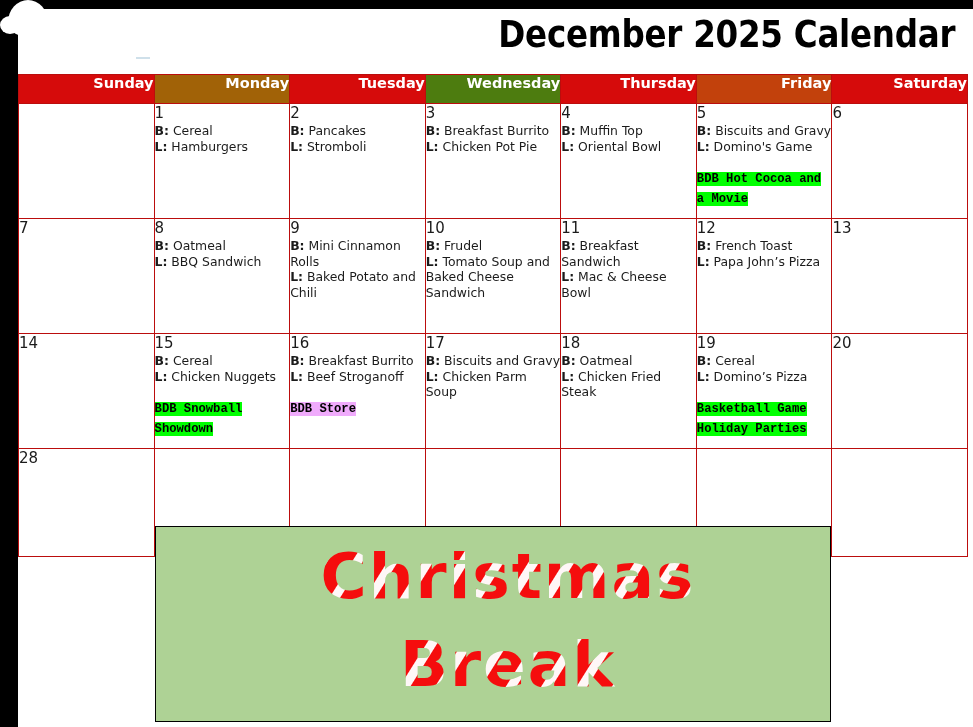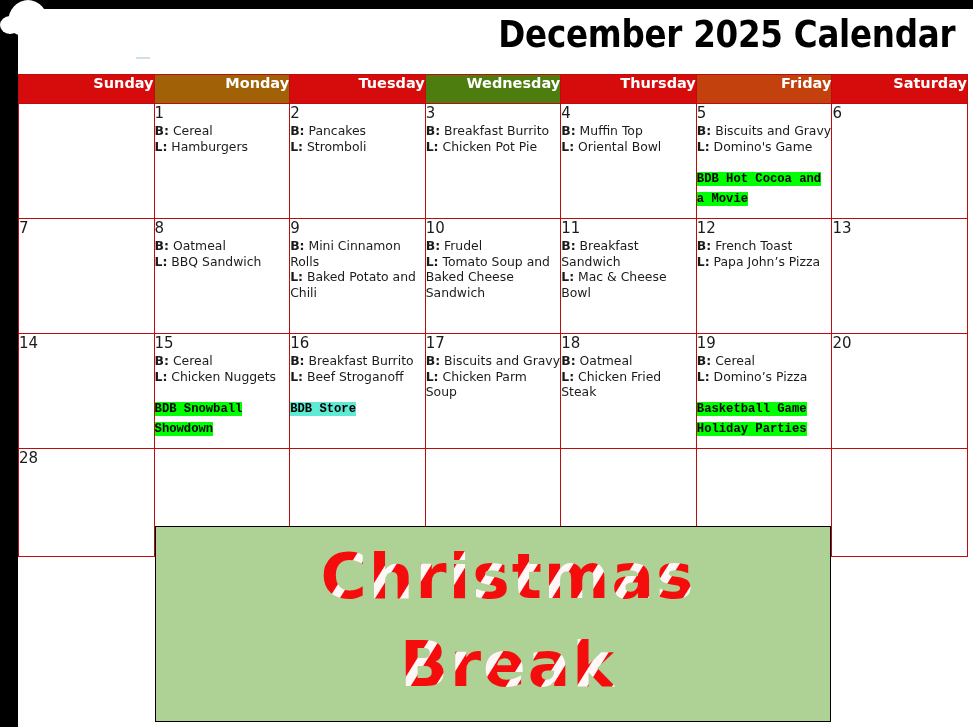--- a/index.html
+++ b/index.html
@@ -274,21 +274,21 @@
           <div class="meal"><b>L:</b><span> Chicken Nuggets</span></div>
           <div class="events">
             <div class="event-wrap"><span class="event" style="background: rgb(0, 255, 0);">BDB Snowball Showdown</span></div>
           </div>
         </td>
         <td class="daycell">
           <div class="daynum">16</div>
           <div class="meal"><b>B:</b><span> Breakfast Burrito</span></div>
           <div class="meal"><b>L:</b><span> Beef Stroganoff</span></div>
           <div class="events">
-            <div class="event-wrap"><span class="event" style="background: #5eead4; margin-top: 24px;">BDB Store</span></div>
+            <div class="event-wrap"><span class="event" style="background: #f0abfc; margin-top: 24px;">BDB Store</span></div>
           </div>
         </td>
         <td class="daycell">
           <div class="daynum">17</div>
           <div class="meal"><b>B:</b><span> Biscuits and Gravy</span></div>
           <div class="meal"><b>L:</b><span> Chicken Parm Soup</span></div>
         </td>
         <td class="daycell">
           <div class="daynum">18</div>
           <div class="meal"><b>B:</b><span> Oatmeal</span></div>

